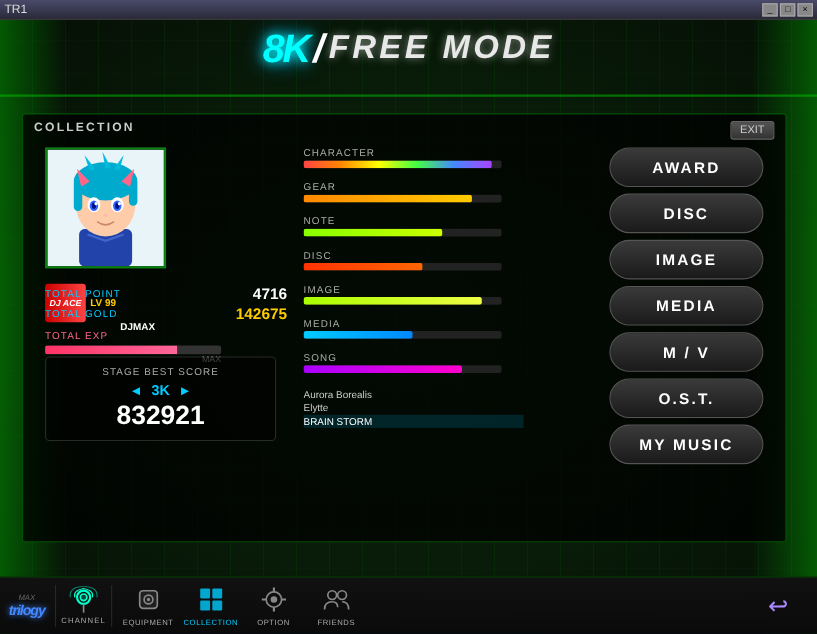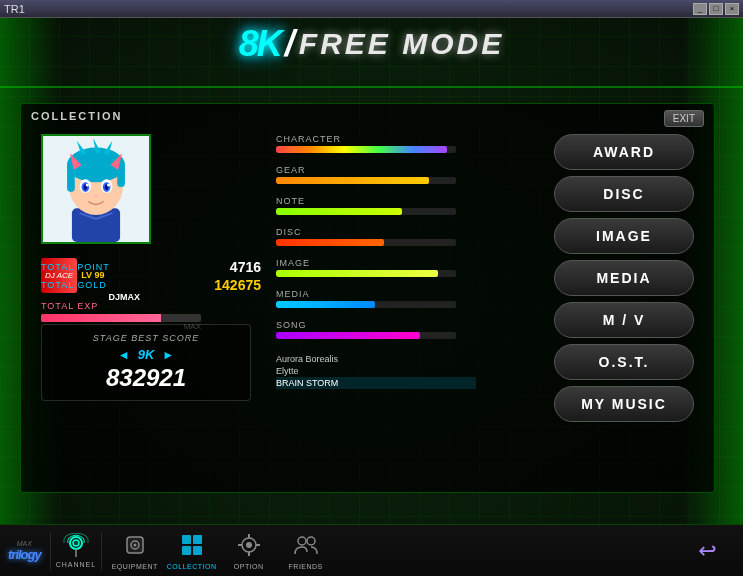--- a/index.html
+++ b/index.html
@@ -192,21 +192,21 @@
       display: flex;
       align-items: center;
       gap: 4px;
     }
 
     .badge-icon {
       background: linear-gradient(to right, #cc0000, #ff4444);
       border-radius: 3px;
       padding: 13px 4px;
       font-size: 8px;
-      font-weight: normal;
+      font-weight: bold;
       color: #fff;
       font-style: italic;
     }
 
     .player-level {
       color: #ffcc00;
       font-size: 9px;
       font-weight: bold;
     }
 
@@ -602,25 +602,25 @@
       </div>
       <div>
         <span class="exp-label">TOTAL EXP</span>
         <div class="exp-bar">
           <div class="exp-fill"></div>
         </div>
         <div class="exp-max">MAX</div>
       </div>
     </div>
 
-    <div class="score-section" style="position:absolute;top:220px;left:20px;width:210px;font-style:italic;">
+    <div class="score-section" style="position:absolute;top:220px;left:20px;width:210px;">
       <div class="score-title">STAGE BEST SCORE</div>
       <div class="score-nav">
         <span class="score-nav-btn">◄</span>
-        <span class="score-mode">9K</span>
+        <span class="score-mode">3K</span>
         <span class="score-nav-btn">►</span>
       </div>
       <div class="score-value">832921</div>
     </div>
 
     <div class="bars-section" style="position:absolute;top:30px;left:255px;width:200px;">
       <div class="bar-row">
         <div class="bar-label">CHARACTER</div>
         <div class="bar-track">
           <div class="bar-fill-char" style="height:100%;border-radius:2px;"></div>

